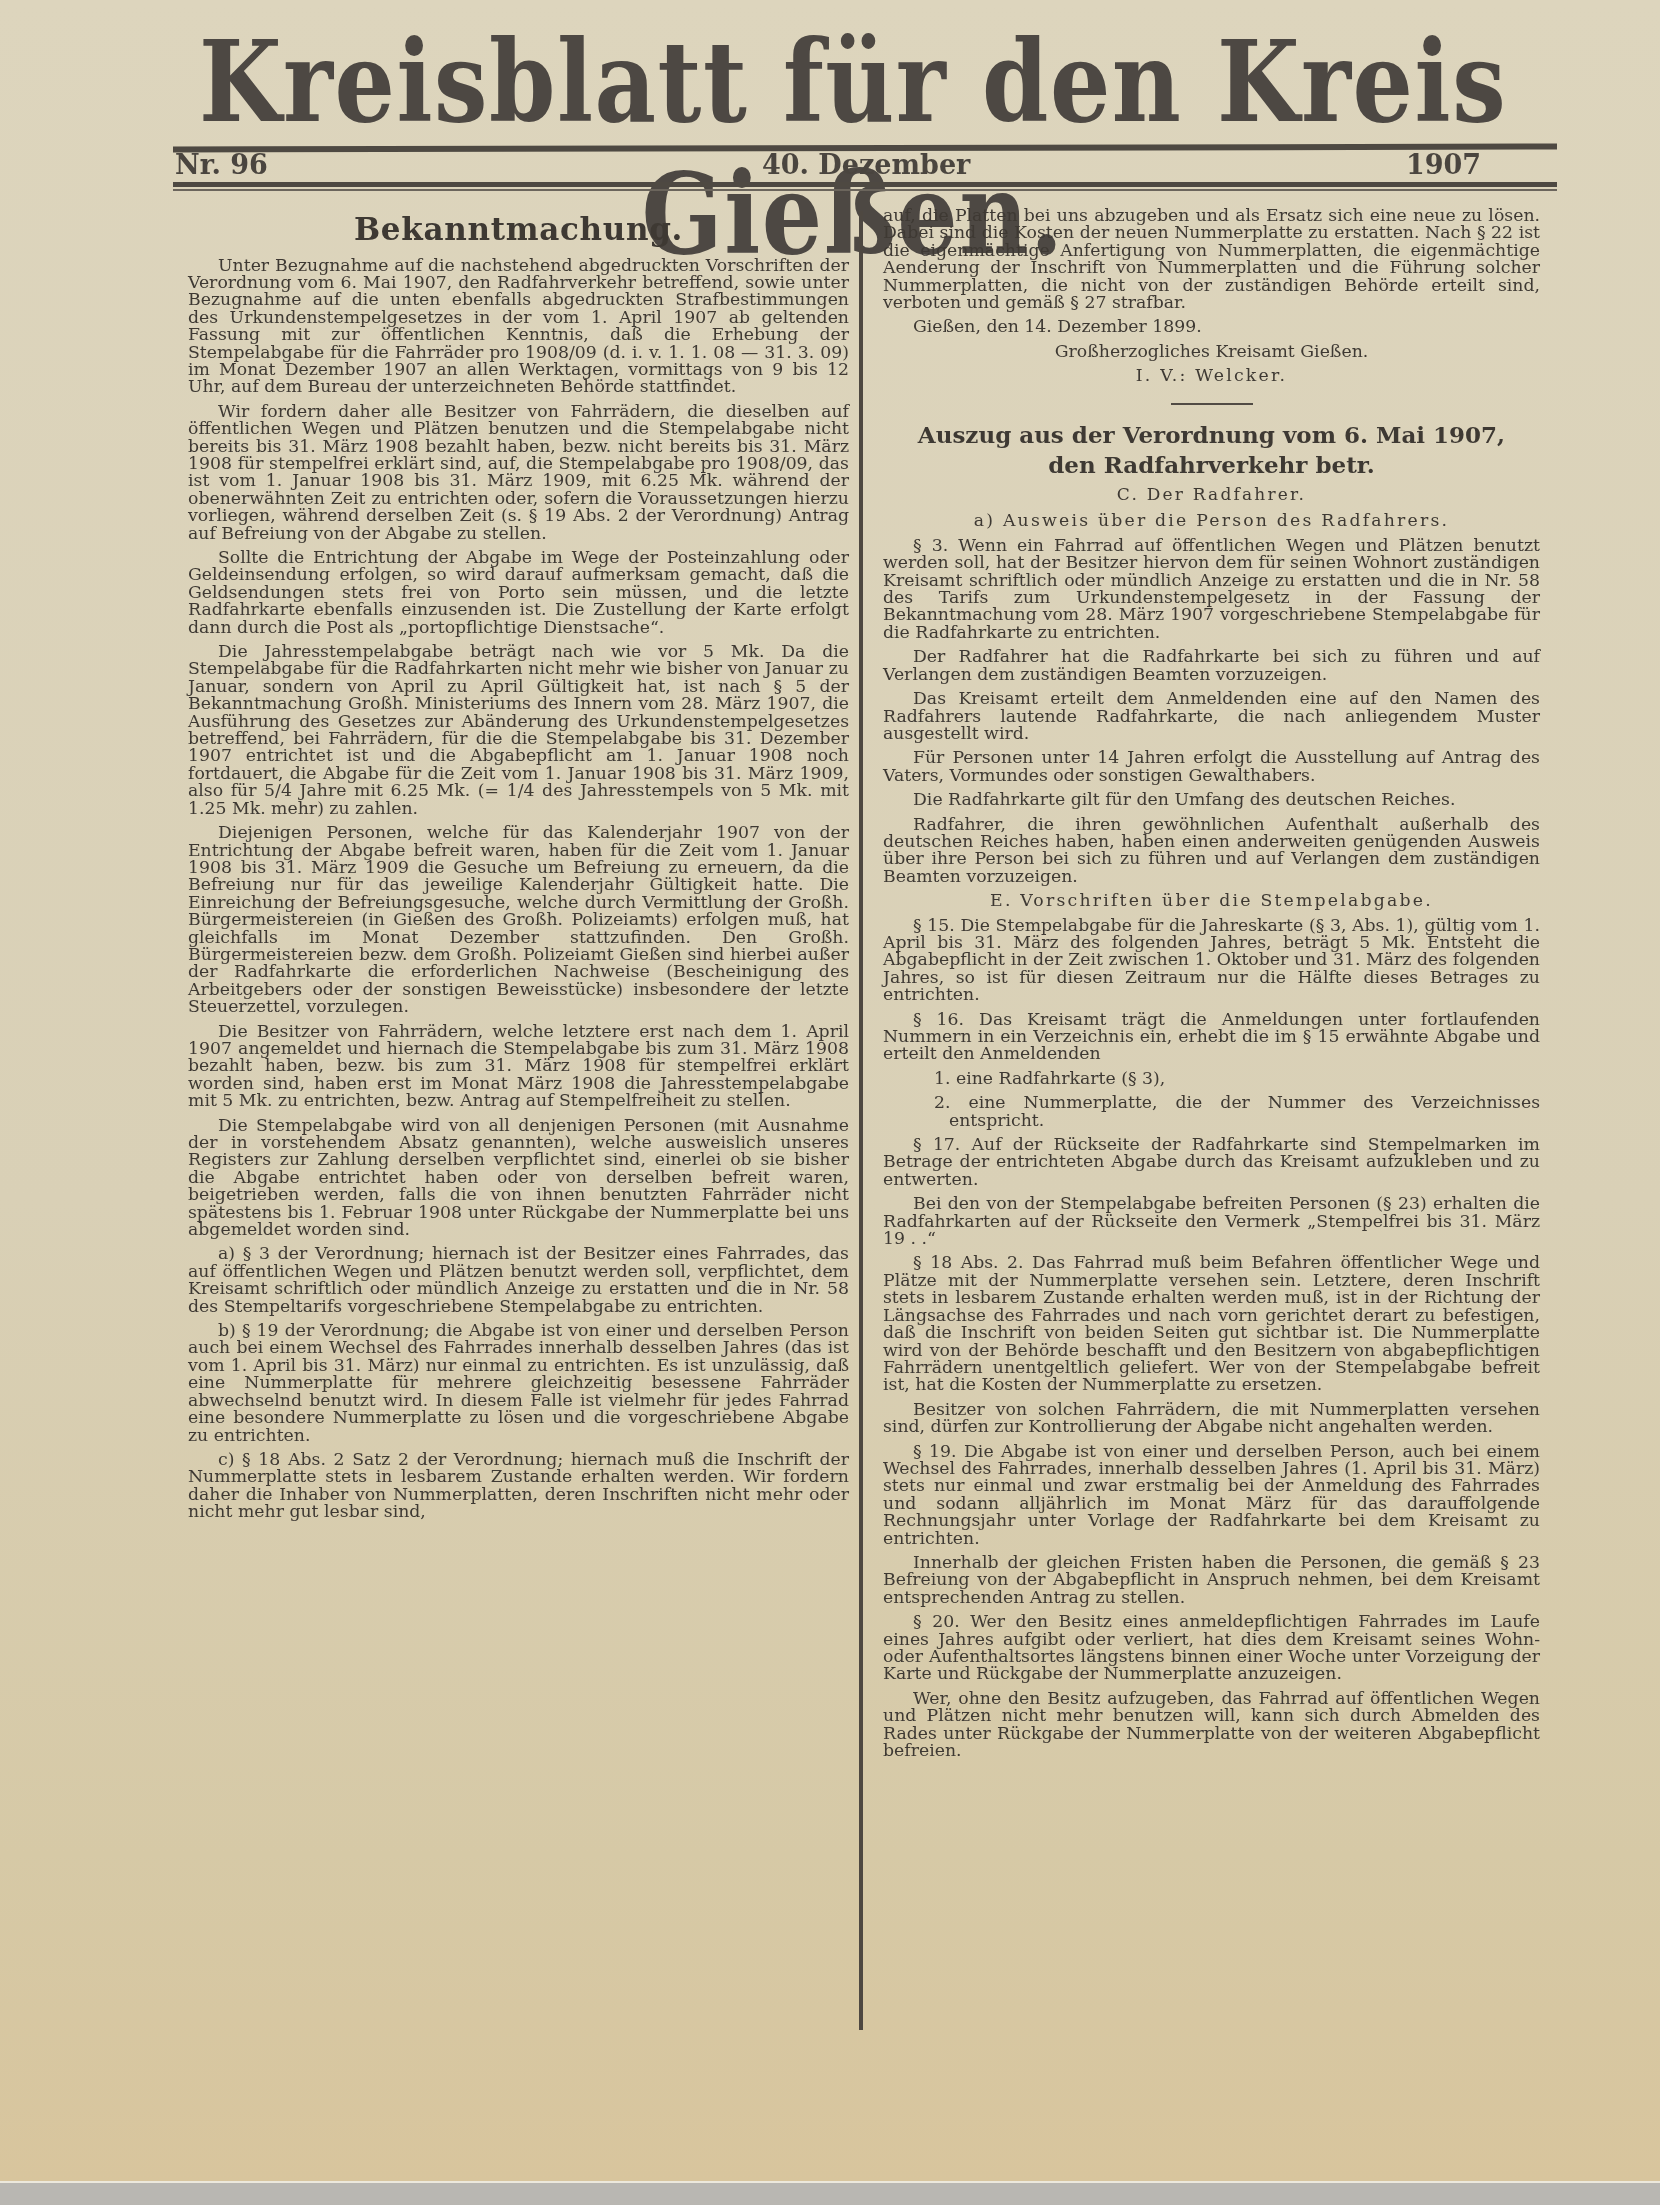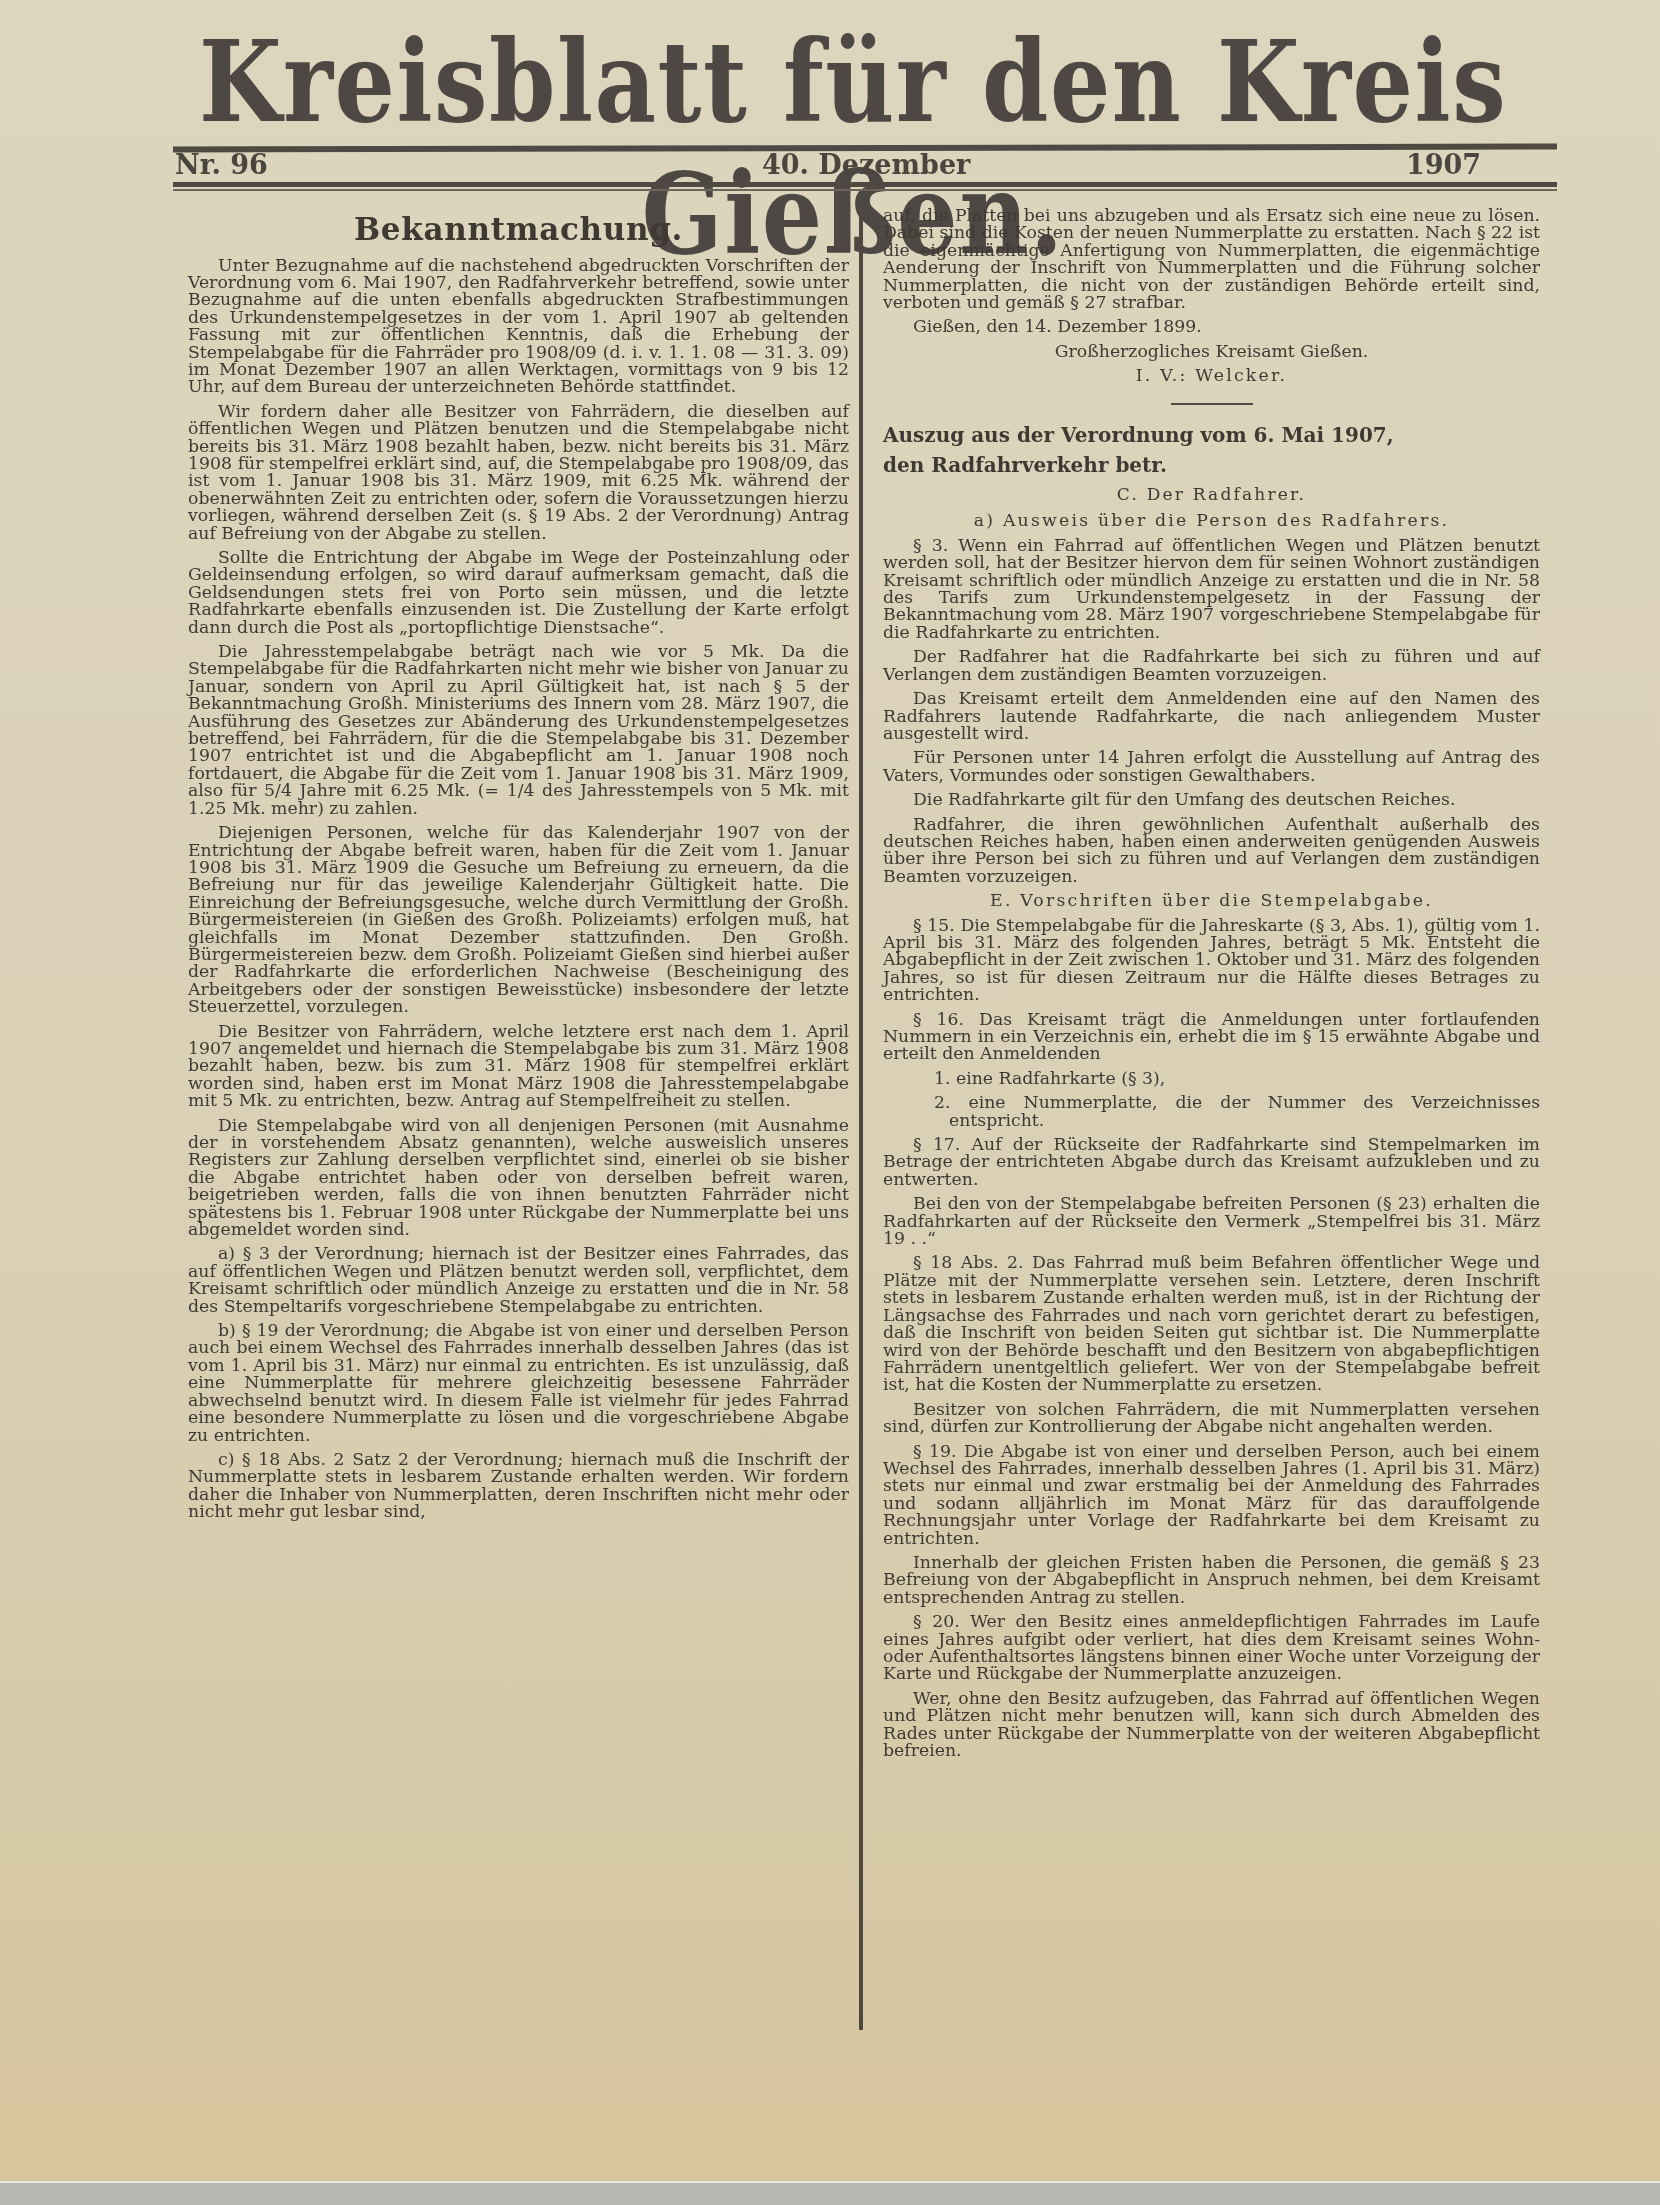--- a/index.html
+++ b/index.html
@@ -36,21 +36,21 @@
   .col-left { left:181px; width:675px; }
   .col-right { left:876px; width:671px; }
   .divider { position:absolute; left:859px; top:211px; width:3.7px; height:1819px; background:#4e4841; }
   .col p { margin:7px; text-indent:30px; }
   .col p.noind { text-indent:0; }
   .title { text-align:center; font-weight:bold; font-size:31px; line-height:42px; margin:7.5px 0 4.5px 0; text-indent:0 !important; letter-spacing:0.7px; }
   .betr { text-indent:0 !important; padding-left:0; }
   .betr .lbl { font-weight:bold; letter-spacing:3px; }
   .center { text-align:center !important; text-indent:0 !important; }
   .spaced { letter-spacing:2.2px; }
-  .heading2 { font-weight:bold; font-size:20px; line-height:22.4px; text-align:left; text-indent:0 !important; margin-top:4.5px;}
+  .heading2 { font-weight:bold; font-size:23px; line-height:22.4px; text-align:center; text-indent:0 !important; margin-top:4.5px;}
   .sepline { width:82px; height:2.2px; background:#514b44; margin:18px auto 19.4px auto; }
   .sig { text-align:center; text-indent:0 !important; }
   .indent2 { padding-left:66px; text-indent:-15px !important; }
 </style>
 </head>
 <body>
 
 <div class="paper"></div>
 <div class="under"></div>
 

